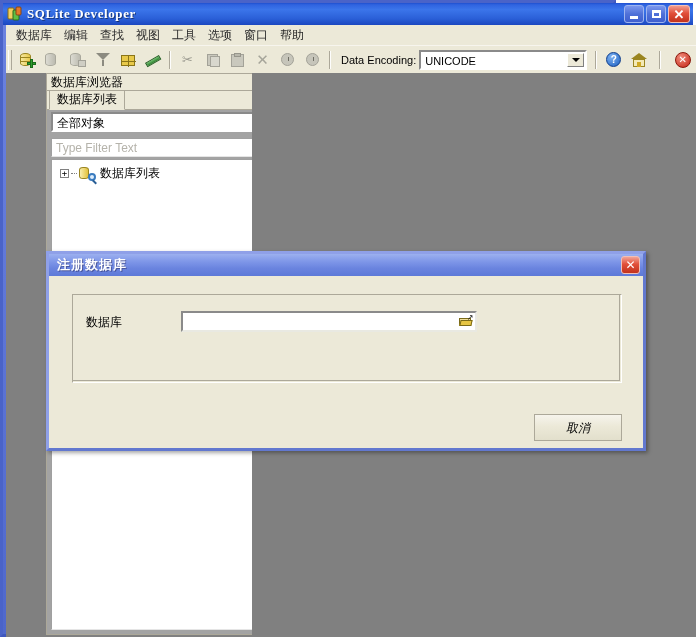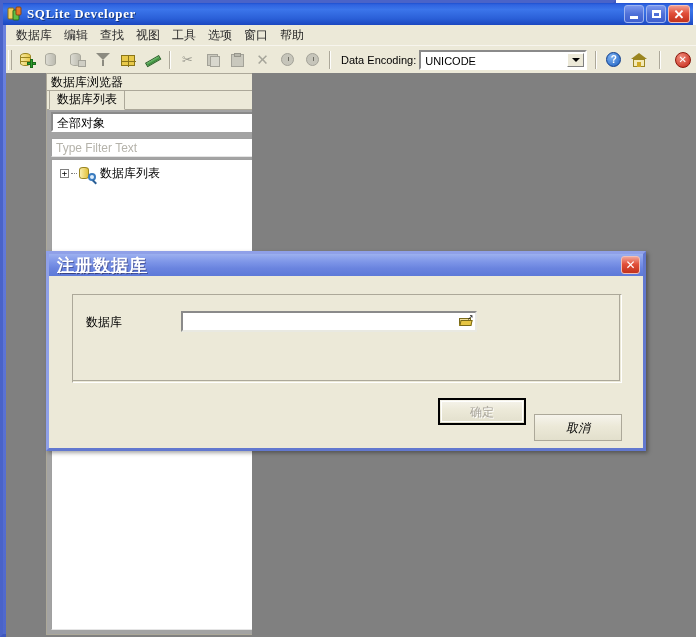--- a/index.html
+++ b/index.html
@@ -433,25 +433,24 @@
     box-shadow: 2px 2px 4px rgba(0,0,0,0.35);
   }
   #dlg-title-bar {
     position: absolute; left: 0; top: 0;
     width: 594px; height: 22px;
     background: linear-gradient(to bottom, #9cb0ef 0%, #7e96e8 35%, #6a84df 65%, #5d79d8 100%);
     display: flex; align-items: center;
     padding-left: 8px;
   }
   #dlg-title-text {
-    color: #ffffff; font-size: 17px; font-weight: bold;
+    color: #ffffff; font-size: 13px; font-weight: bold;
     font-family: "DejaVu Sans", "Liberation Sans", sans-serif;
     text-shadow: 1px 1px 0 rgba(40,40,90,0.5);
     letter-spacing: 1px;
-    text-decoration: underline;
   }
   #dlg-close {
     position: absolute; right: 3px; top: 2px;
     width: 19px; height: 18px;
     border: 1px solid #f0bfb5;
     border-radius: 3px;
     background: linear-gradient(to bottom, #f1a395 0%, #e2503a 45%, #c2321c 100%);
     color: #fff; font-size: 12px; font-weight: bold;
     display: flex; align-items: center; justify-content: center;
     cursor: default;
@@ -754,24 +753,20 @@
                     <span class="back"></span>
                       <span class="front"></span>
                       <span class="arw">↗</span>
                   </span>
                 </span>
               </span>
             </div>
 
           </div>
 
-          <div class="dlg-btn default disabled" style="left:389px; top:122px;">
-            <span class="inner"></span>
-            <span class="lbl">确定</span>
-          </div>
           <div class="dlg-btn" style="left:485px; top:138px;font-style:italic;">
             <span class="lbl">取消</span>
           </div>
 
         </div>
       </div>
 
     </div>
   </div>
 </div>

